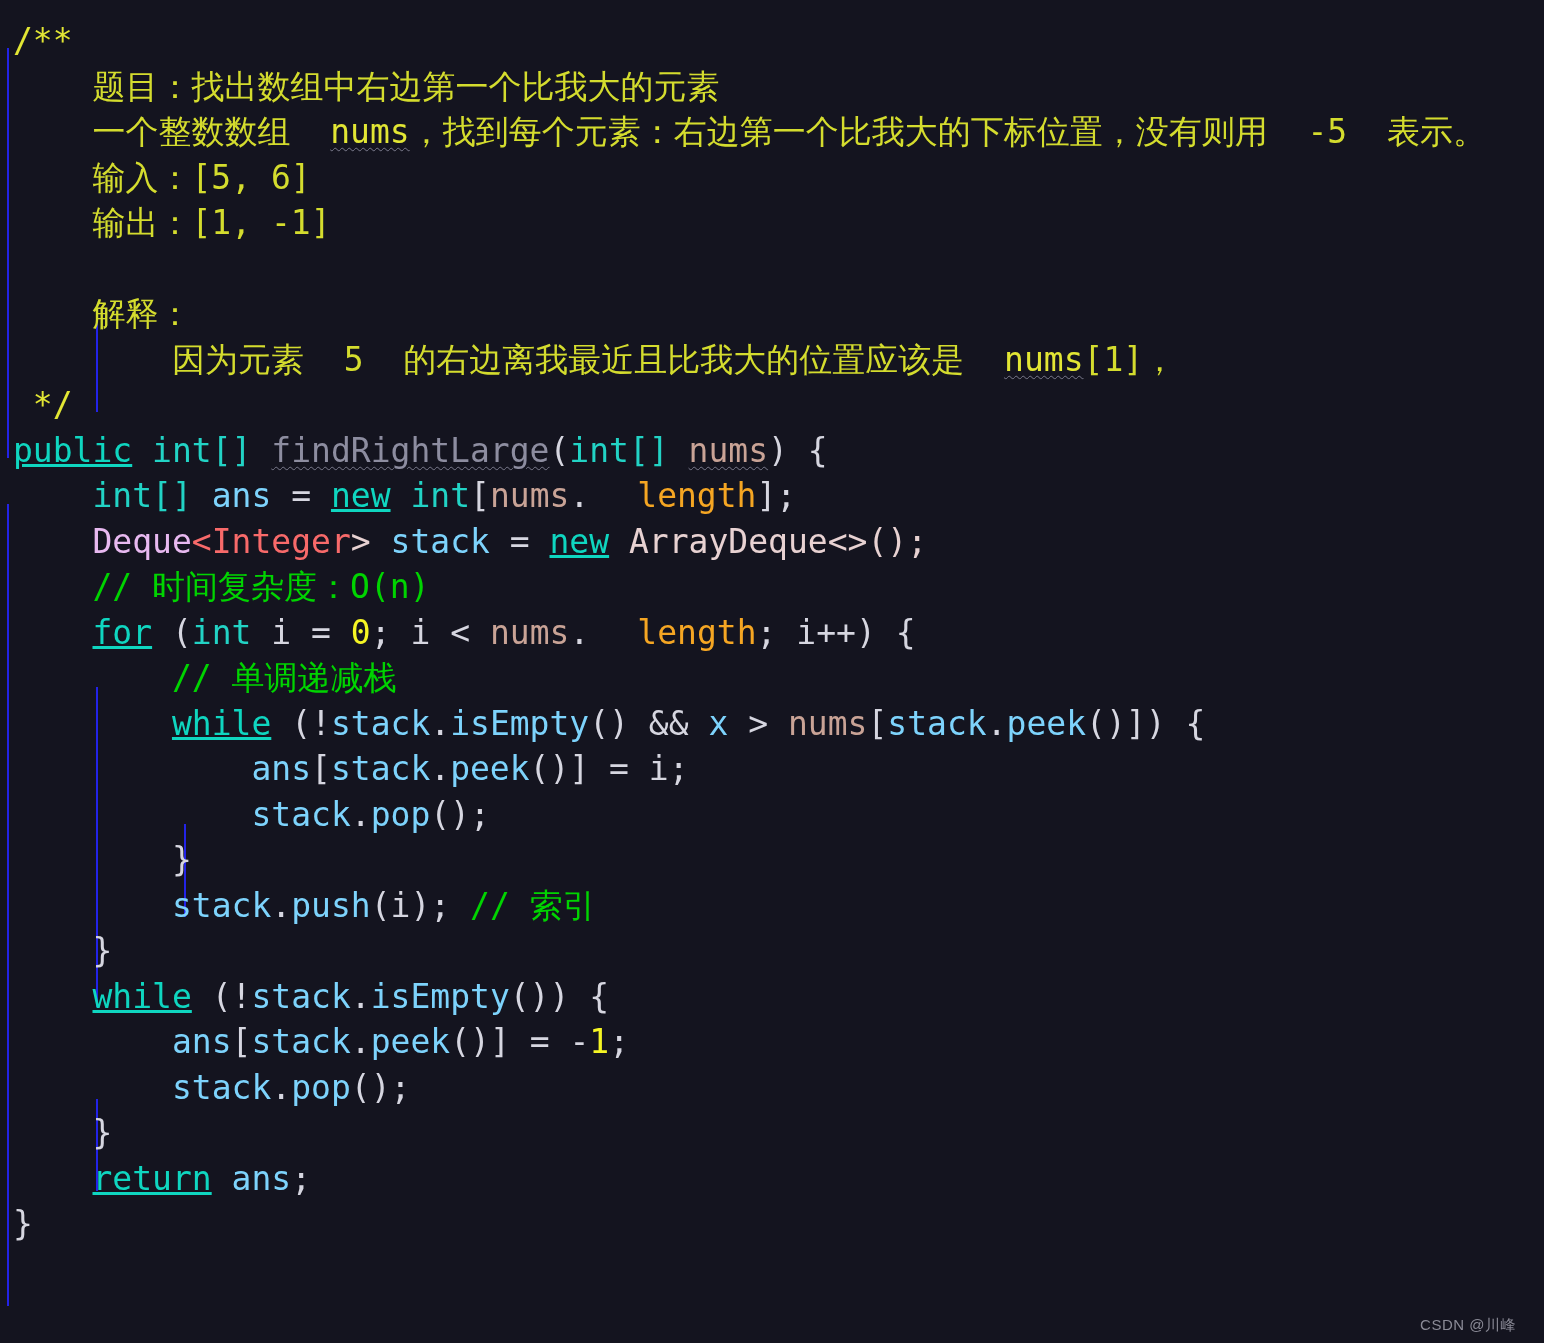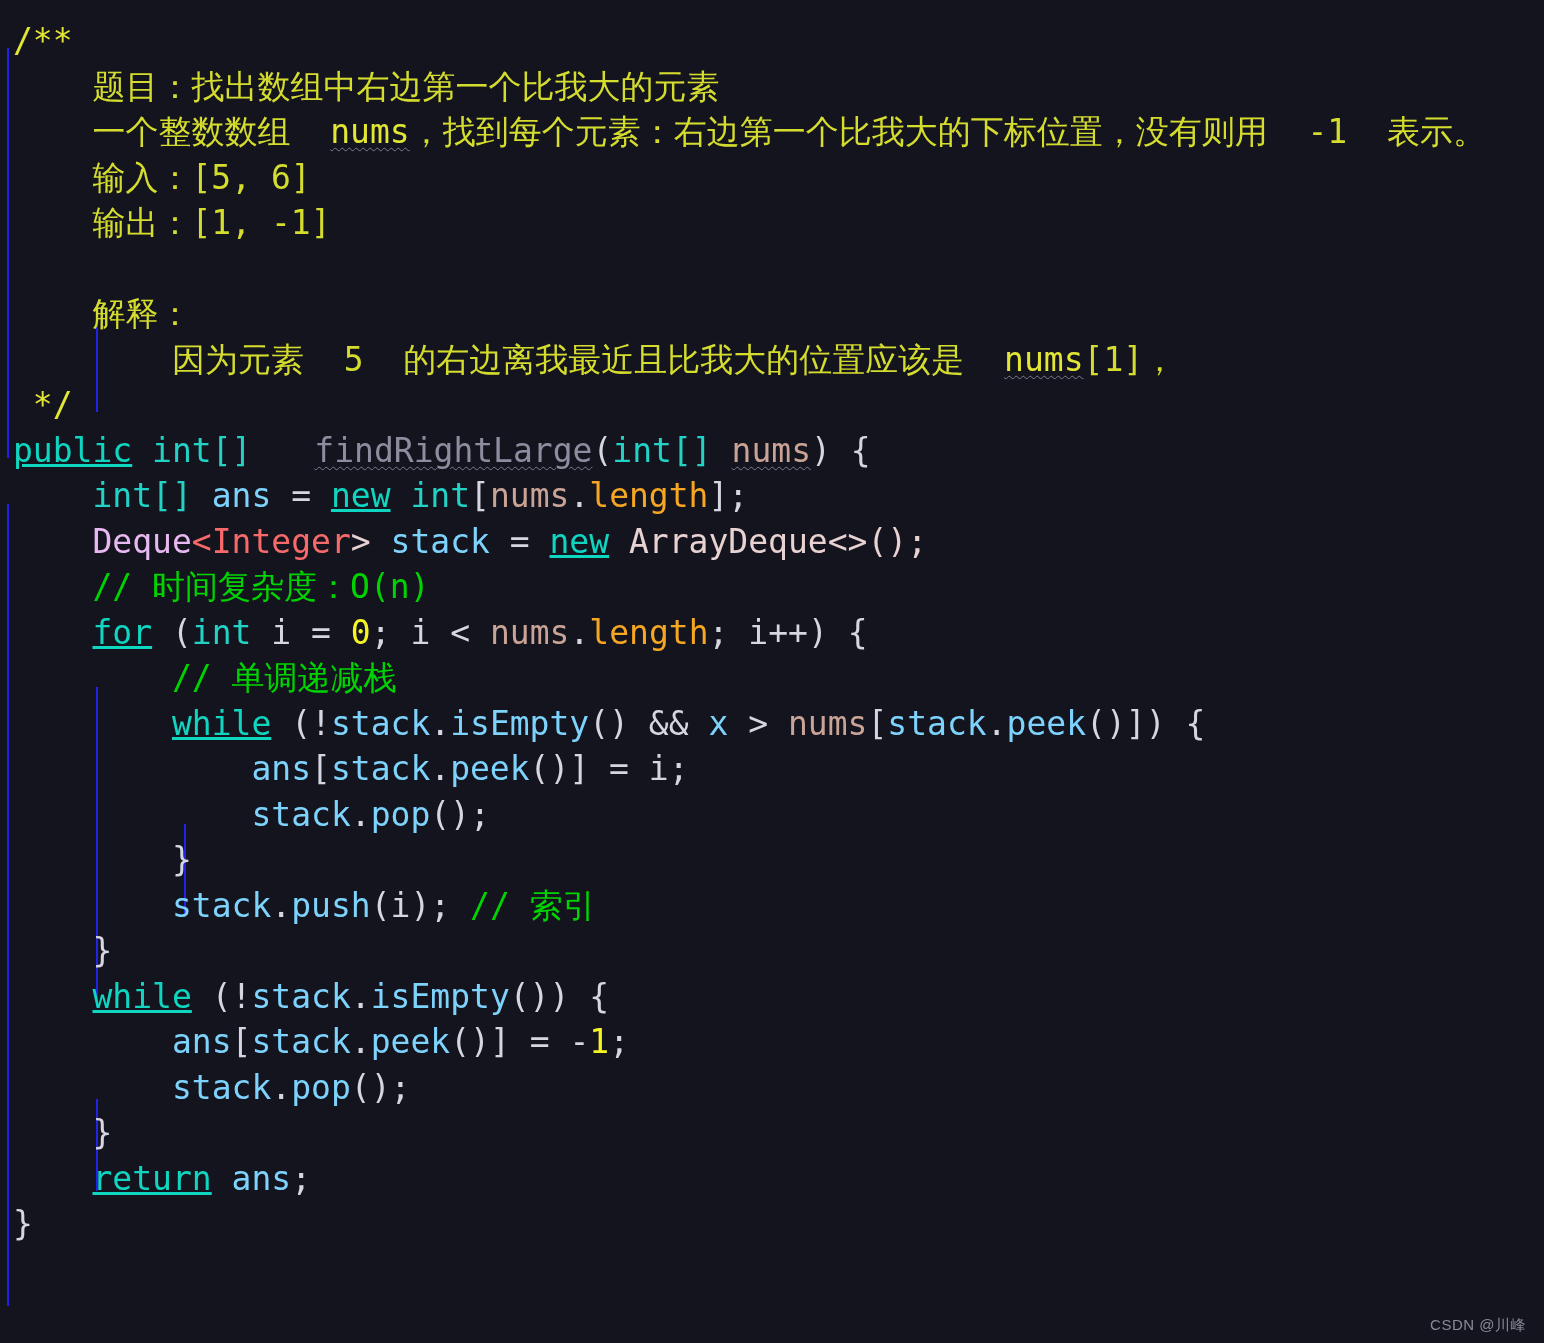--- a/index.html
+++ b/index.html
@@ -54,22 +54,22 @@
   .t-doc      { color: #e2e634; }            
   .t-doc-cn   { color: #d4dc2e; }            
   .t-lcomment { color: #00d400; }            
   .t-kw       { color: #0fd6c0; text-decoration: underline; }            
   .t-type     { color: #22d3c5; }
   .t-class    { color: #e8b9f0; }            
   .t-class2   { color: #f86a6a; }            
   .t-classlt  { color: #e8d2d2; }            
   .t-var      { color: #7dd3fc; }            
   .t-param    { color: #c9a396; }            
-  .t-method   { color: #8d8da0; margin-left: 43px; }            
-  .t-field    { color: #f5a623; }            
+  .t-method   { color: #8d8da0; }            
+  .t-field    { color: #f5a623; margin-left: 48px; }            
   .t-num      { color: #f5f524; }            
   .t-plain    { color: #d6d6e0; }
   .t-punct    { color: #d6d6e0; }
 
   
   .squig {
     text-decoration: underline;
     text-decoration-style: wavy;
     text-decoration-color: #7a7a8c;
     text-decoration-thickness: 1px;
@@ -92,21 +92,21 @@
     color: transparent;
     text-decoration: underline;
     text-decoration-style: wavy;
     text-decoration-color: #7a7a8c;
     text-decoration-thickness: 1px;
   }
 
   
   #watermark {
     position: absolute;
-    right: 18px;
+    right: 28px;
     bottom: 8px;
     font-family: "Liberation Sans", sans-serif;
     font-size: 15px;
     color: #8a8a96;
     letter-spacing: .5px;
   }
 </style>
 </head>
 <body>
 
@@ -122,21 +122,21 @@
   <div class="guide" style="left:96px; top:687px; height:320px;"></div>
   <div class="guide" style="left:184px;top:824px; height:93px;"></div>
   <div class="guide" style="left:96px; top:1099px;height:92px;"></div>
 
   <div id="code">
 
     <div class="line"><span class="t-doc">/**</span></div>
 
     <div class="line">    <span class="t-doc-cn">题目：找出数组中右边第一个比我大的元素</span></div>
 
-    <div class="line">    <span class="t-doc-cn">一个整数数组  </span><span class="t-doc squig">nums</span><span class="t-doc-cn">，找到每个元素：右边第一个比我大的下标位置，没有则用  -1  表示。</span></div>
+    <div class="line">    <span class="t-doc-cn">一个整数数组  </span><span class="t-doc squig">nums</span><span class="t-doc-cn">，找到每个元素：右边第一个比我大的下标位置，没有则用  -5  表示。</span></div>
 
     <div class="line">    <span class="t-doc-cn">输入：[5, 6]</span></div>
 
     <div class="line">    <span class="t-doc-cn">输出：[1, -1]</span></div>
 
     <div class="line">&nbsp;</div>
 
     <div class="line">    <span class="t-doc-cn">解释：</span></div>
 
     <div class="line">        <span class="t-doc-cn">因为元素  5  的右边离我最近且比我大的位置应该是  </span><span class="t-doc squig">nums</span><span class="t-doc-cn">[1]，</span></div>

